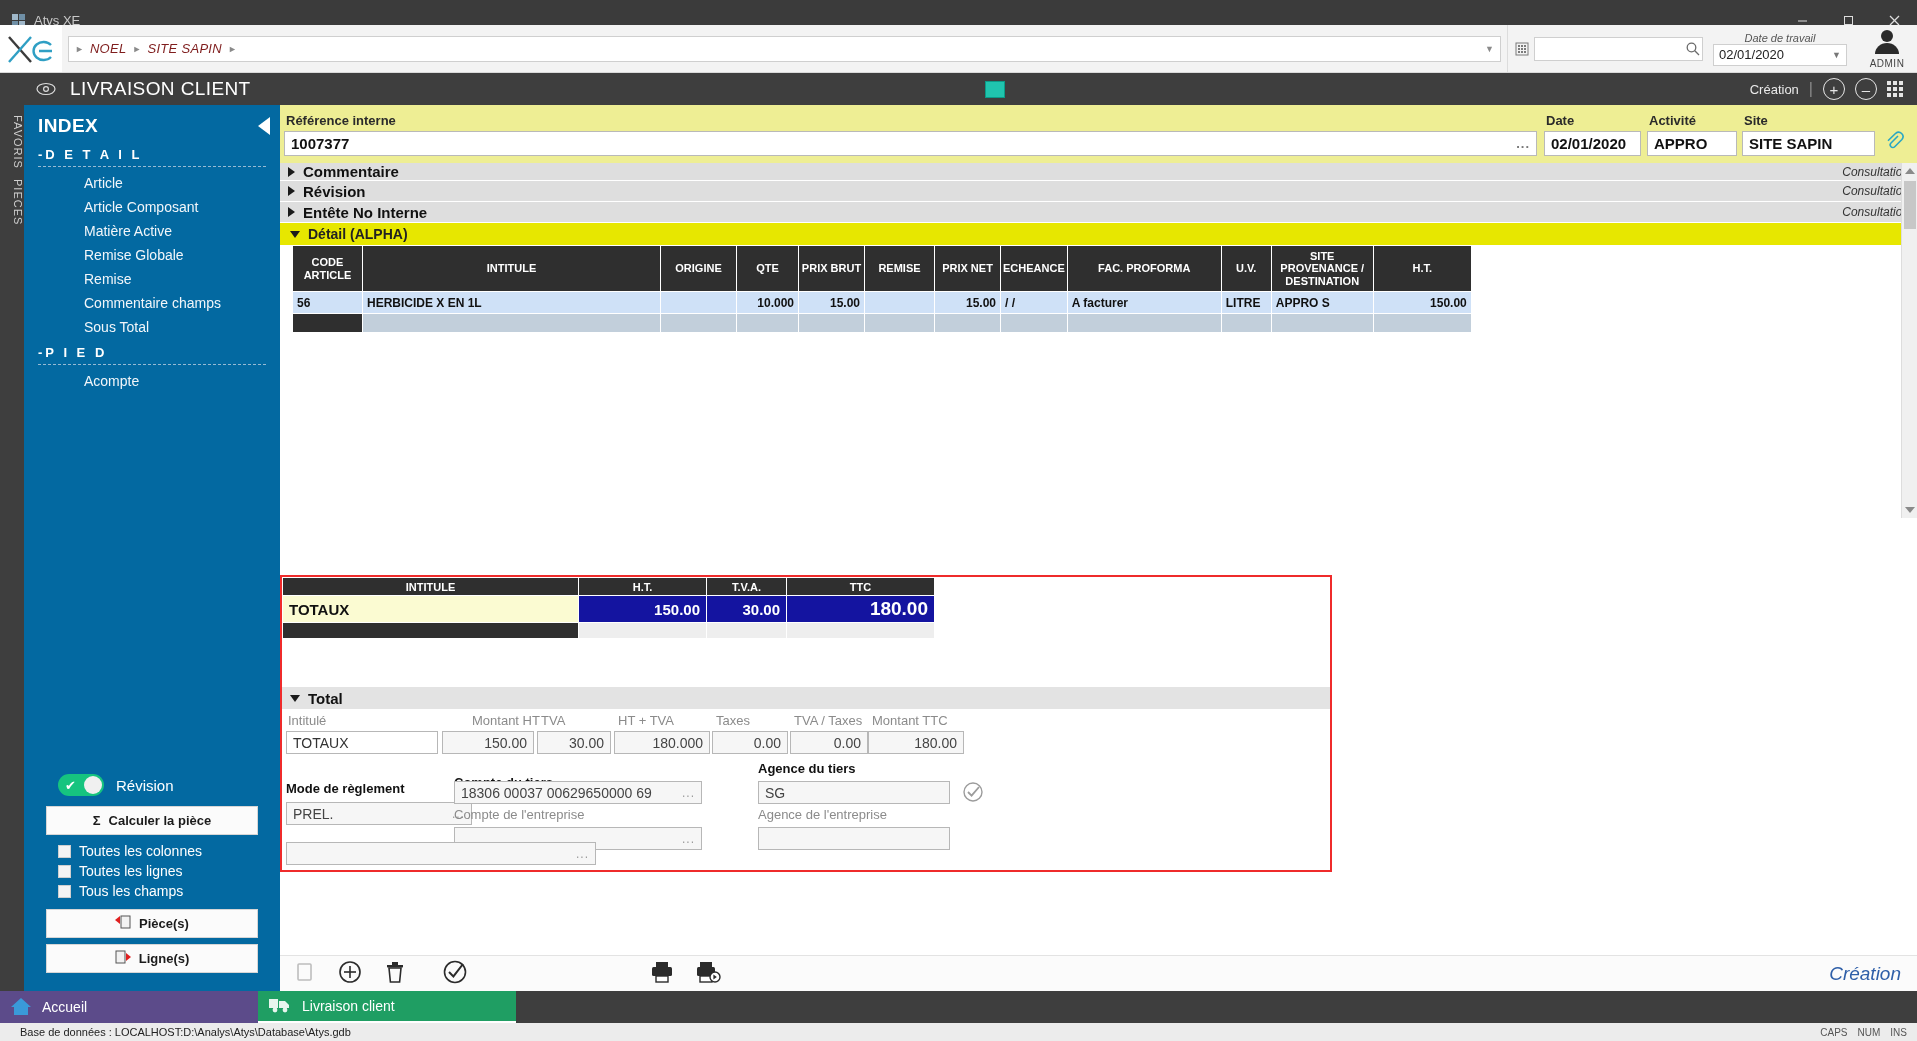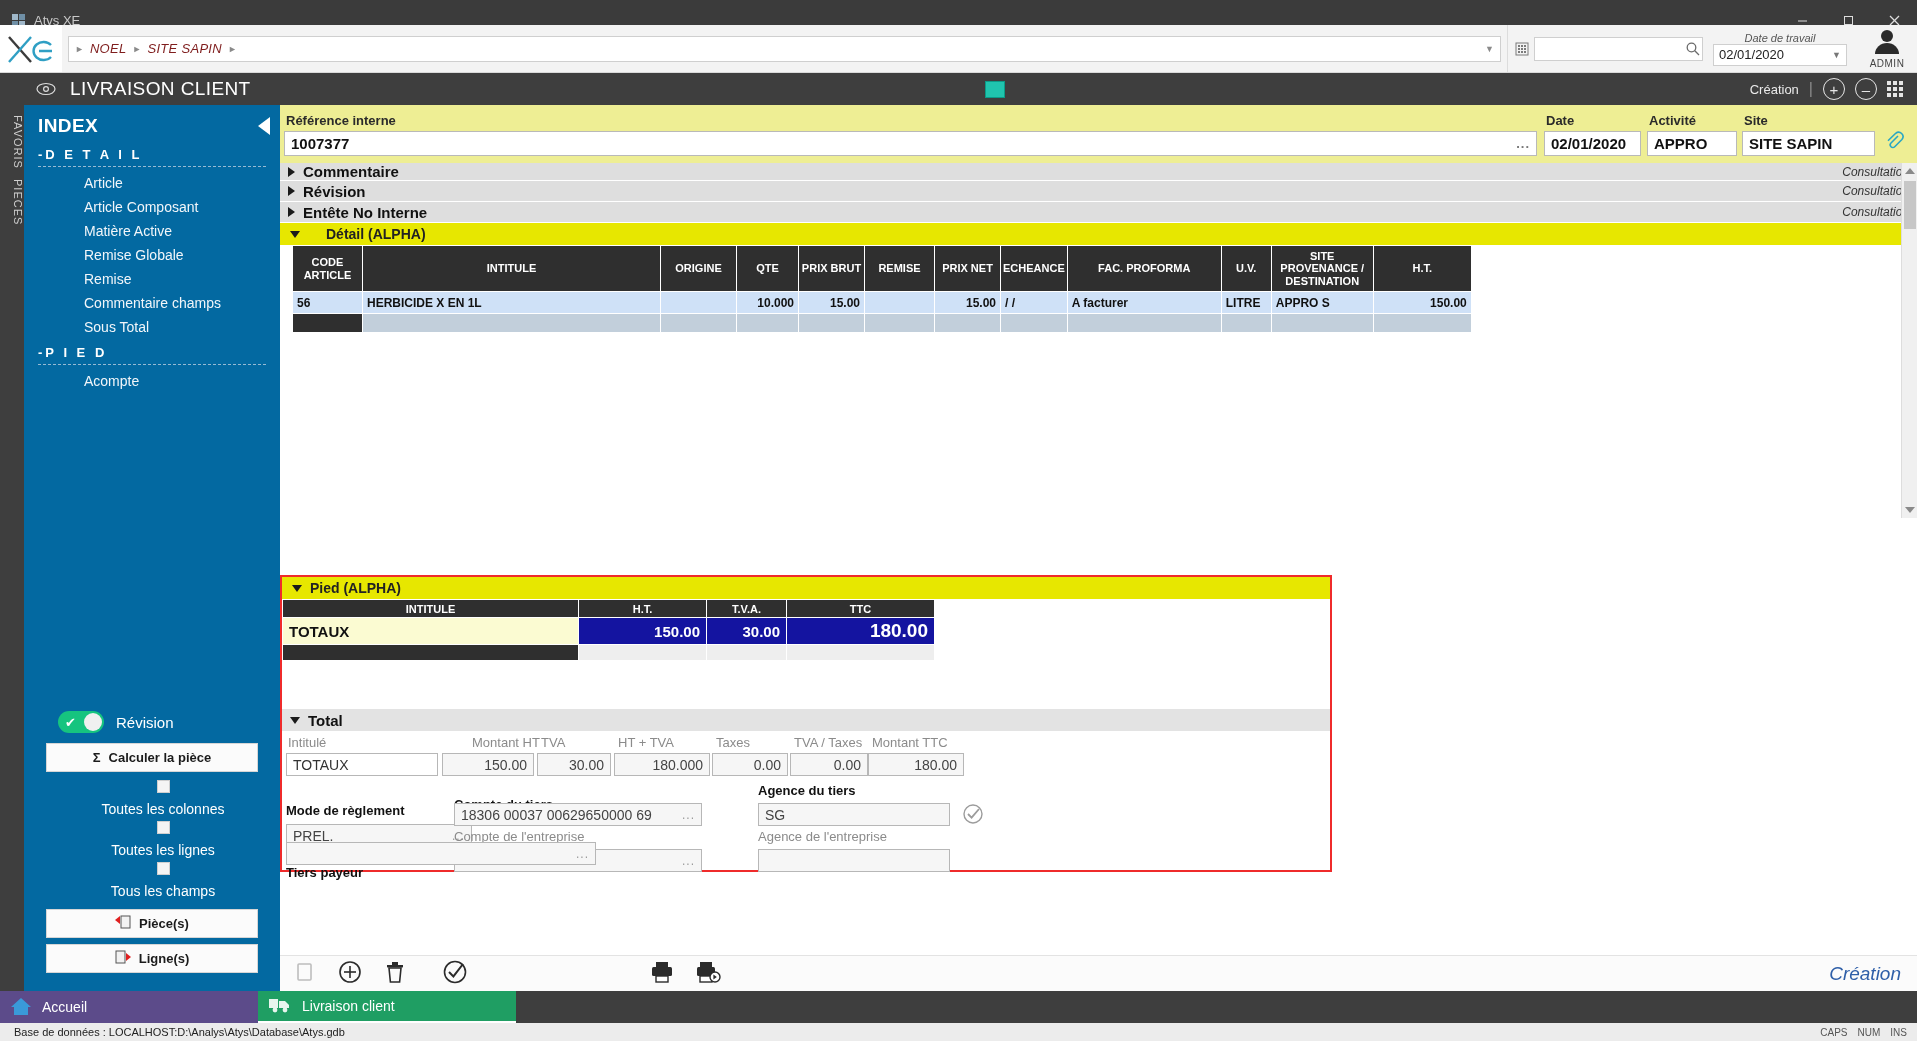--- a/index.html
+++ b/index.html
@@ -90,21 +90,21 @@
   .toggle-row { display:flex; align-items:center; gap:12px; margin-bottom:10px; padding-left:22px; }
   .toggle { width:46px; height:22px; border-radius:11px; background:#16c47f; position:relative; display:flex; align-items:center; }
   .toggle .chk { color:#fff; font-size:13px; margin-left:7px; }
   .toggle .knob { position:absolute; right:2px; top:2px; width:18px; height:18px; border-radius:50%; background:#f0f0f0; }
   .toggle-label { font-size:15px; color:#fff; }
   .wbtn {
     background:#fbfbfb; color:#1b1b1b; border:1px solid #d6d6d6; height:29px;
     display:flex; align-items:center; justify-content:center; gap:8px;
     font-size:13px; font-weight:bold; margin:0 10px 6px 10px;
   }
-  .cbrow { display:flex; align-items:center; gap:8px; padding:2px 0 2px 22px; font-size:14px;flex-direction:column; }
+  .cbrow { display:flex; align-items:center; gap:8px; padding:2px 0 2px 22px; font-size:14px; }
   .cbox { width:13px; height:13px; background:#f4f4f4; border:1px solid #cfcfcf; }
 
   
   .main { position:absolute; left:280px; top:105px; width:1637px; height:886px; background:#ffffff; }
 
   
   .yhead { position:relative; height:58px; background:#eeee94; }
   .yh-lbl { position:absolute; font-size:13px; color:#2a2a2a; font-weight:bold; }
   .yh-fld {
     position:absolute; height:25px; background:#fff; border:1px solid #b9b9b9;
@@ -115,21 +115,21 @@
 
   
   .crow {
     height:21px; background:#dedede; border-bottom:1px solid #ffffff;
     display:flex; align-items:center; padding-left:8px; position:relative;
   }
   .crow .tri { width:0;height:0;border-top:5px solid transparent;border-bottom:5px solid transparent;border-left:7px solid #1a1a1a; margin-right:8px;}
   .crow .lbl { font-size:15px; font-weight:bold; color:#111; }
   .crow .state { position:absolute; right:8px; font-size:12px; font-style:italic; color:#333; }
 
-  .yellowbar { height:22px; background:#e7e700; display:flex; align-items:center; padding-left:10px;gap:18px; }
+  .yellowbar { height:22px; background:#e7e700; display:flex; align-items:center; padding-left:10px; }
   .yellowbar .tri { width:0;height:0;border-left:5px solid transparent;border-right:5px solid transparent;border-top:7px solid #1a1a1a; margin-right:8px;}
   .yellowbar .lbl { font-size:14px; font-weight:bold; color:#222; }
 
   
   table.grid { border-collapse:collapse; table-layout:fixed;margin-left:12px; }
   table.grid th {
     background:#2f2f2f; color:#fff; font-size:11px; font-weight:bold;
     border:1px solid #ffffff; padding:3px 2px; line-height:1.15; height:46px; vertical-align:middle;
   }
   table.grid td {
@@ -179,21 +179,21 @@
   }
   .tb-creation { margin-left:auto; padding-right:16px; font-size:19px; color:#2f5fa8; font-style:italic; }
 
   
   .taskbar { position:absolute; left:0; top:991px; width:1917px; height:32px; background:#3e3e3e; display:flex; }
   .tb-accueil { width:258px; background:#5c4b8a; display:flex; align-items:center; gap:10px; padding-left:10px; color:#fff; font-size:14px; }
   .tb-doc { width:258px; background:#1f9e63; display:flex; align-items:center; gap:10px; padding-left:10px; color:#fff; font-size:14px; border-bottom:2px solid #fff; }
 
   
   .statusbar { position:absolute; left:0; top:1023px; width:1917px; height:18px; background:#ececec; display:flex; align-items:center; font-size:11px; color:#222; }
-  .sb-db { padding-left:14px; }
+  .sb-db { padding-left:20px; }
   .sb-right { margin-left:auto; display:flex; gap:10px; padding-right:10px; font-size:10px; color:#555; }
 
   
   .vscroll { position:absolute; right:0; top:0; width:16px; background:#f0f0f0; border-left:1px solid #ddd; }
   .vscroll .thumb { position:absolute; left:2px; width:12px; background:#c7c7c7; }
   .vscroll .ar { position:absolute; left:3px; width:0;height:0;border-left:5px solid transparent;border-right:5px solid transparent; }
   .hscroll { position:absolute; left:0; bottom:0; height:14px; background:#f0f0f0; }
 </style>
 </head>
 <body>
@@ -502,24 +502,20 @@
             <td></td>
           <td></td>
             <td></td>
           <td></td>
         </tr>
       </tbody>
     </table>
 
     <div class="pied-outer">
 
-      <div class="pied-yellow">
-        <span class="tri"></span>
-        <span class="lbl">Pied (ALPHA)</span>
-      </div>
 
       <table class="pied">
         <colgroup>
             <col style="width:296px">
             <col style="width:128px">
             <col style="width:80px">
             <col style="width:148px">
           </colgroup>
         <thead>
           <tr>

